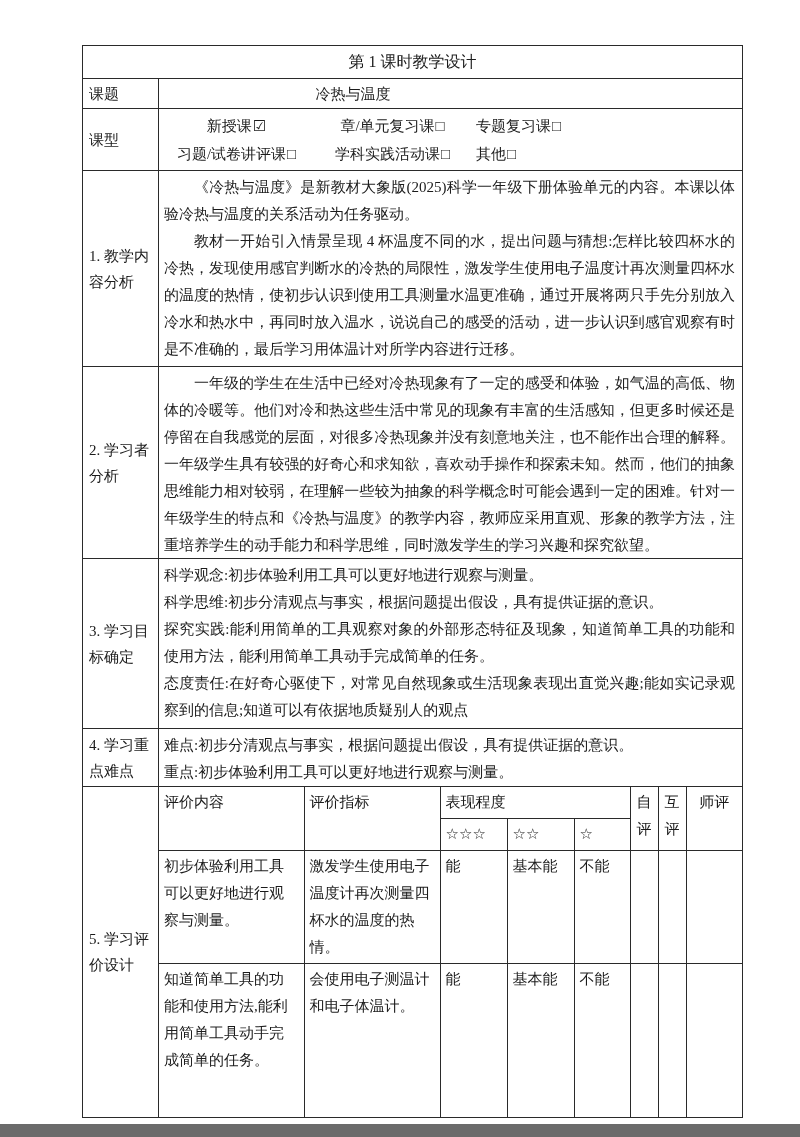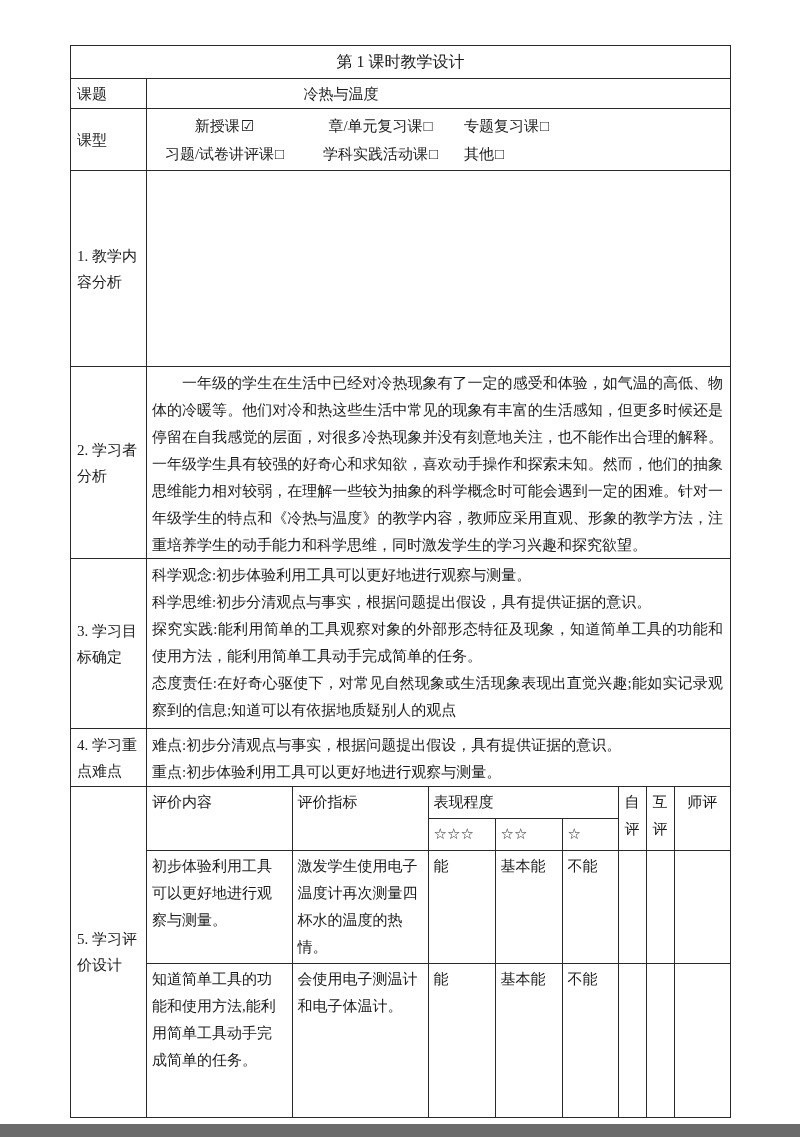--- a/index.html
+++ b/index.html
@@ -4,21 +4,21 @@
 <style>
   *{margin:0;padding:0;box-sizing:border-box}
   html,body{width:800px;height:1137px}
   body{
     position:relative;overflow:hidden;background:#fdfdfd;
     font-family:"Liberation Serif","DejaVu Serif",serif;color:#1b1b1b;
   }
   .page{position:absolute;inset:0;background:#ffffff}
 
   .doc-table{
-    position:absolute;left:70px;top:45px;width:661px;height:1073px;
+    position:absolute;left:82px;top:45px;width:661px;height:1073px;
     border:1px solid #2a2a2a;display:flex;flex-direction:column;background:#fff;
   }
   .trow{display:flex;border-bottom:1px solid #2a2a2a;min-height:0}
   .trow.last{border-bottom:none;flex:1}
 
   .title-row{height:33px;align-items:center;justify-content:center;font-size:16px}
 
   .lbl{
     width:76px;flex:0 0 76px;border-right:1px solid #2a2a2a;
     display:flex;align-items:center;padding:2px 3px 2px 6px;
@@ -106,20 +106,24 @@
           <span class="opt w2"><span>学科实践活动课</span><span class="box">□</span></span>
           <span class="opt"><span>其他</span><span class="box">□</span></span>
         </div>
       </div>
     </div>
 
     <div class="trow s1">
       <div class="lbl">
           <span>1. 教学内容分析</span>
         </div>
+      <div class="cnt">
+        <p>《冷热与温度》是新教材大象版(2025)科学一年级下册体验单元的内容。本课以体验冷热与温度的关系活动为任务驱动。</p>
+        <p>教材一开始引入情景呈现 4 杯温度不同的水，提出问题与猜想:怎样比较四杯水的冷热，发现使用感官判断水的冷热的局限性，激发学生使用电子温度计再次测量四杯水的温度的热情，使初步认识到使用工具测量水温更准确，通过开展将两只手先分别放入冷水和热水中，再同时放入温水，说说自己的感受的活动，进一步认识到感官观察有时是不准确的，最后学习用体温计对所学内容进行迁移。</p>
+      </div>
     </div>
 
     <div class="trow s2">
       <div class="lbl">
           <span>2. 学习者分析</span>
         </div>
       <div class="cnt">
         <p>一年级的学生在生活中已经对冷热现象有了一定的感受和体验，如气温的高低、物体的冷暖等。他们对冷和热这些生活中常见的现象有丰富的生活感知，但更多时候还是停留在自我感觉的层面，对很多冷热现象并没有刻意地关注，也不能作出合理的解释。一年级学生具有较强的好奇心和求知欲，喜欢动手操作和探索未知。然而，他们的抽象思维能力相对较弱，在理解一些较为抽象的科学概念时可能会遇到一定的困难。针对一年级学生的特点和《冷热与温度》的教学内容，教师应采用直观、形象的教学方法，注重培养学生的动手能力和科学思维，同时激发学生的学习兴趣和探究欲望。</p>
       </div>
     </div>

